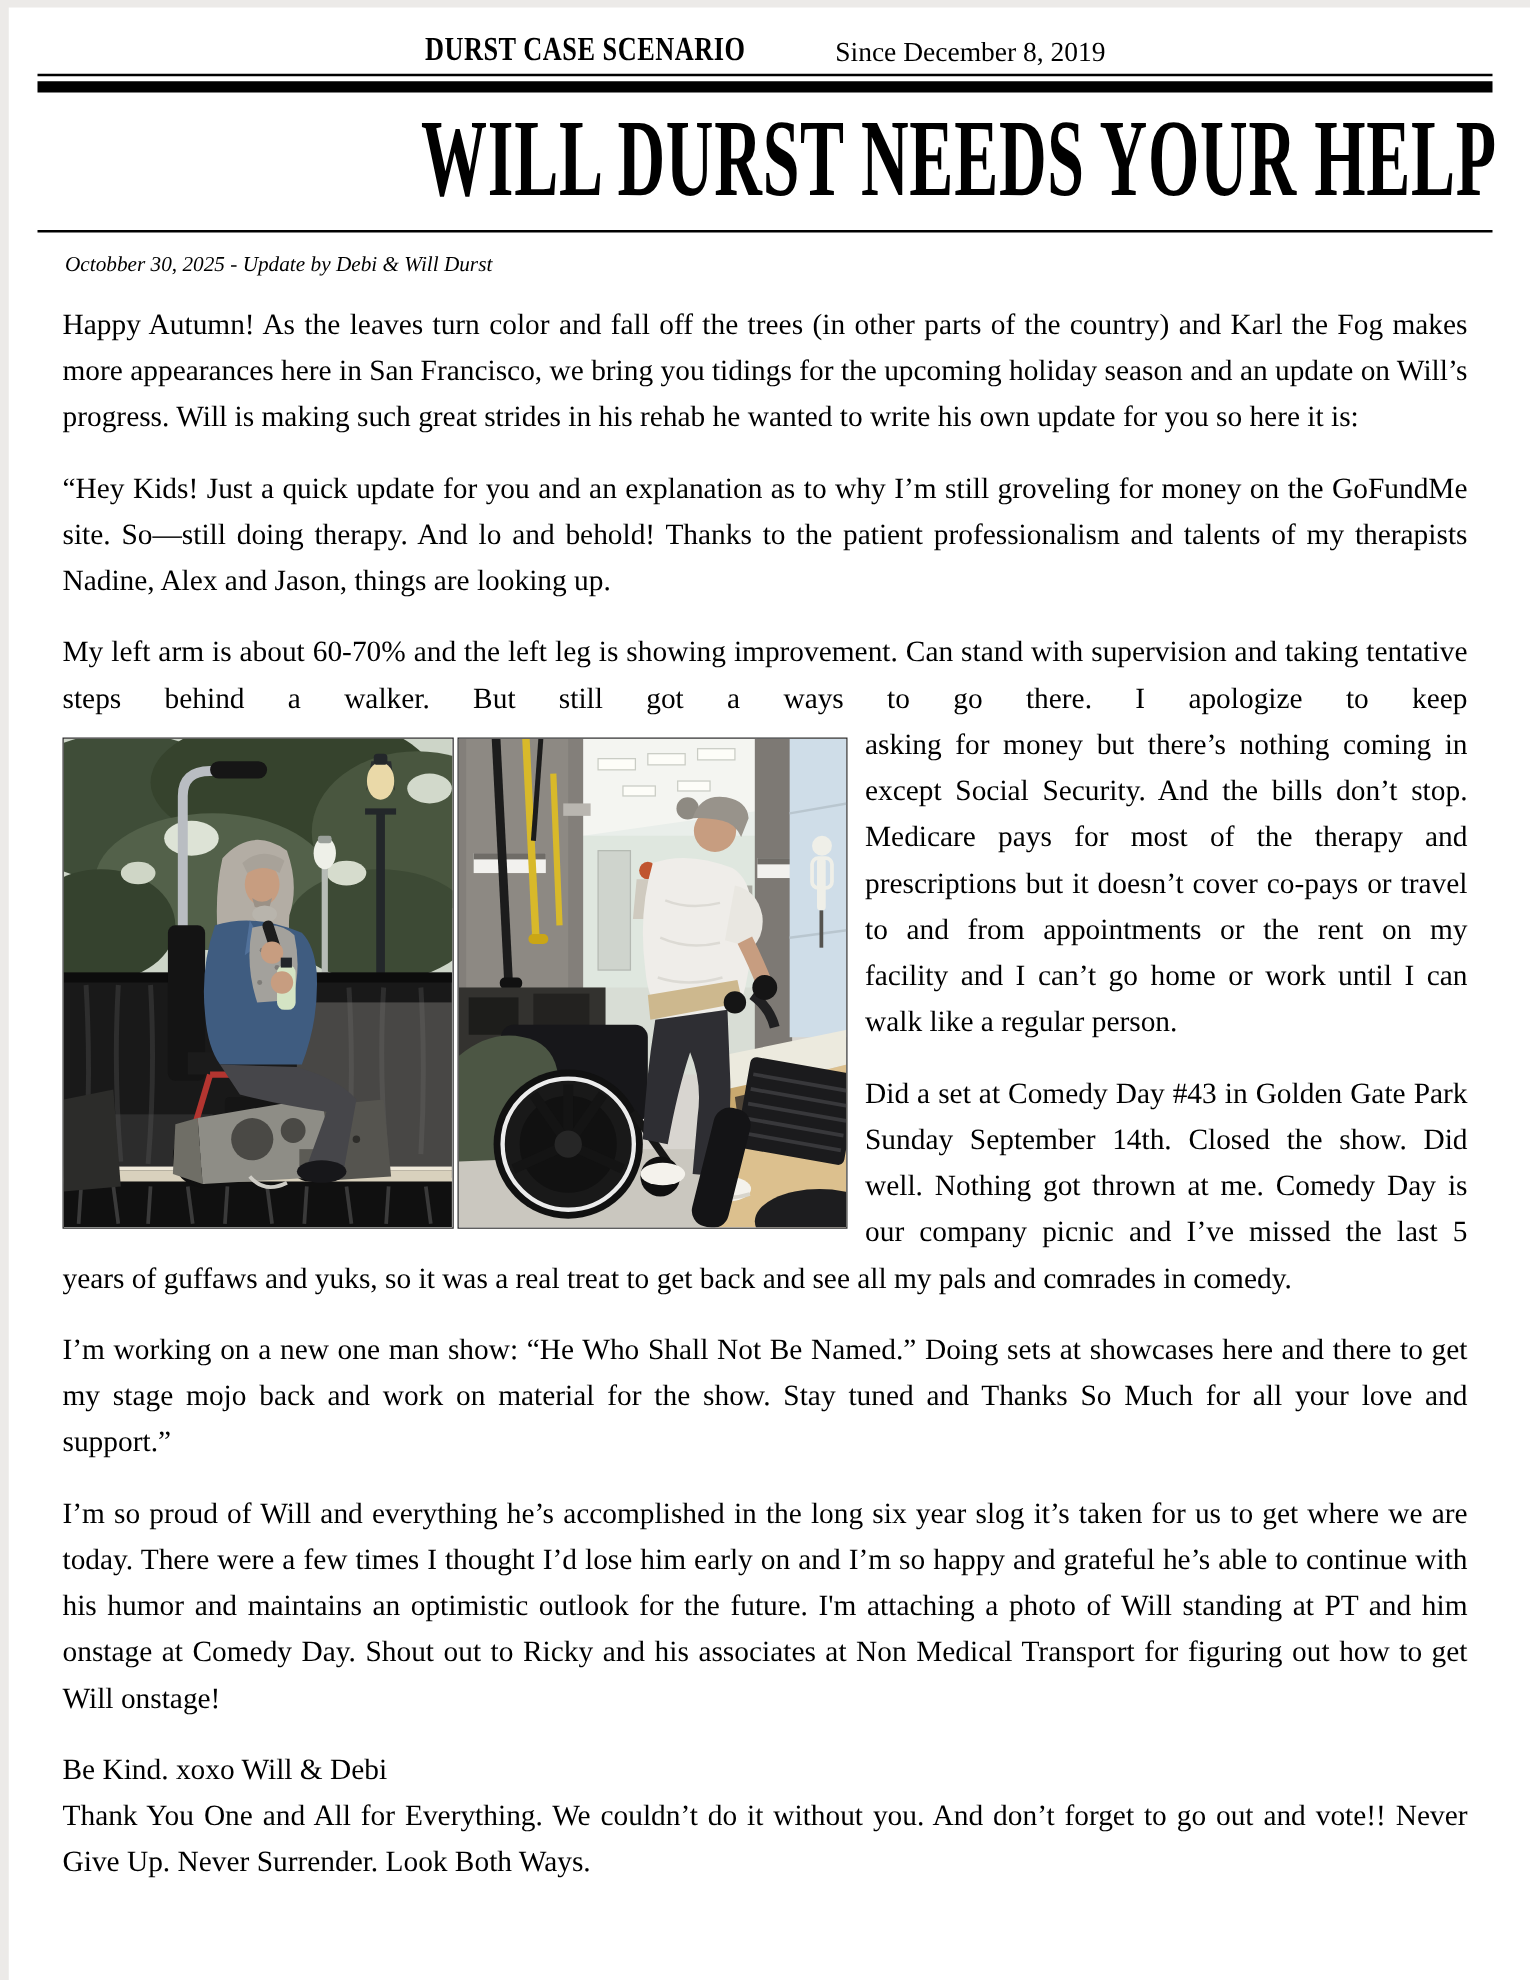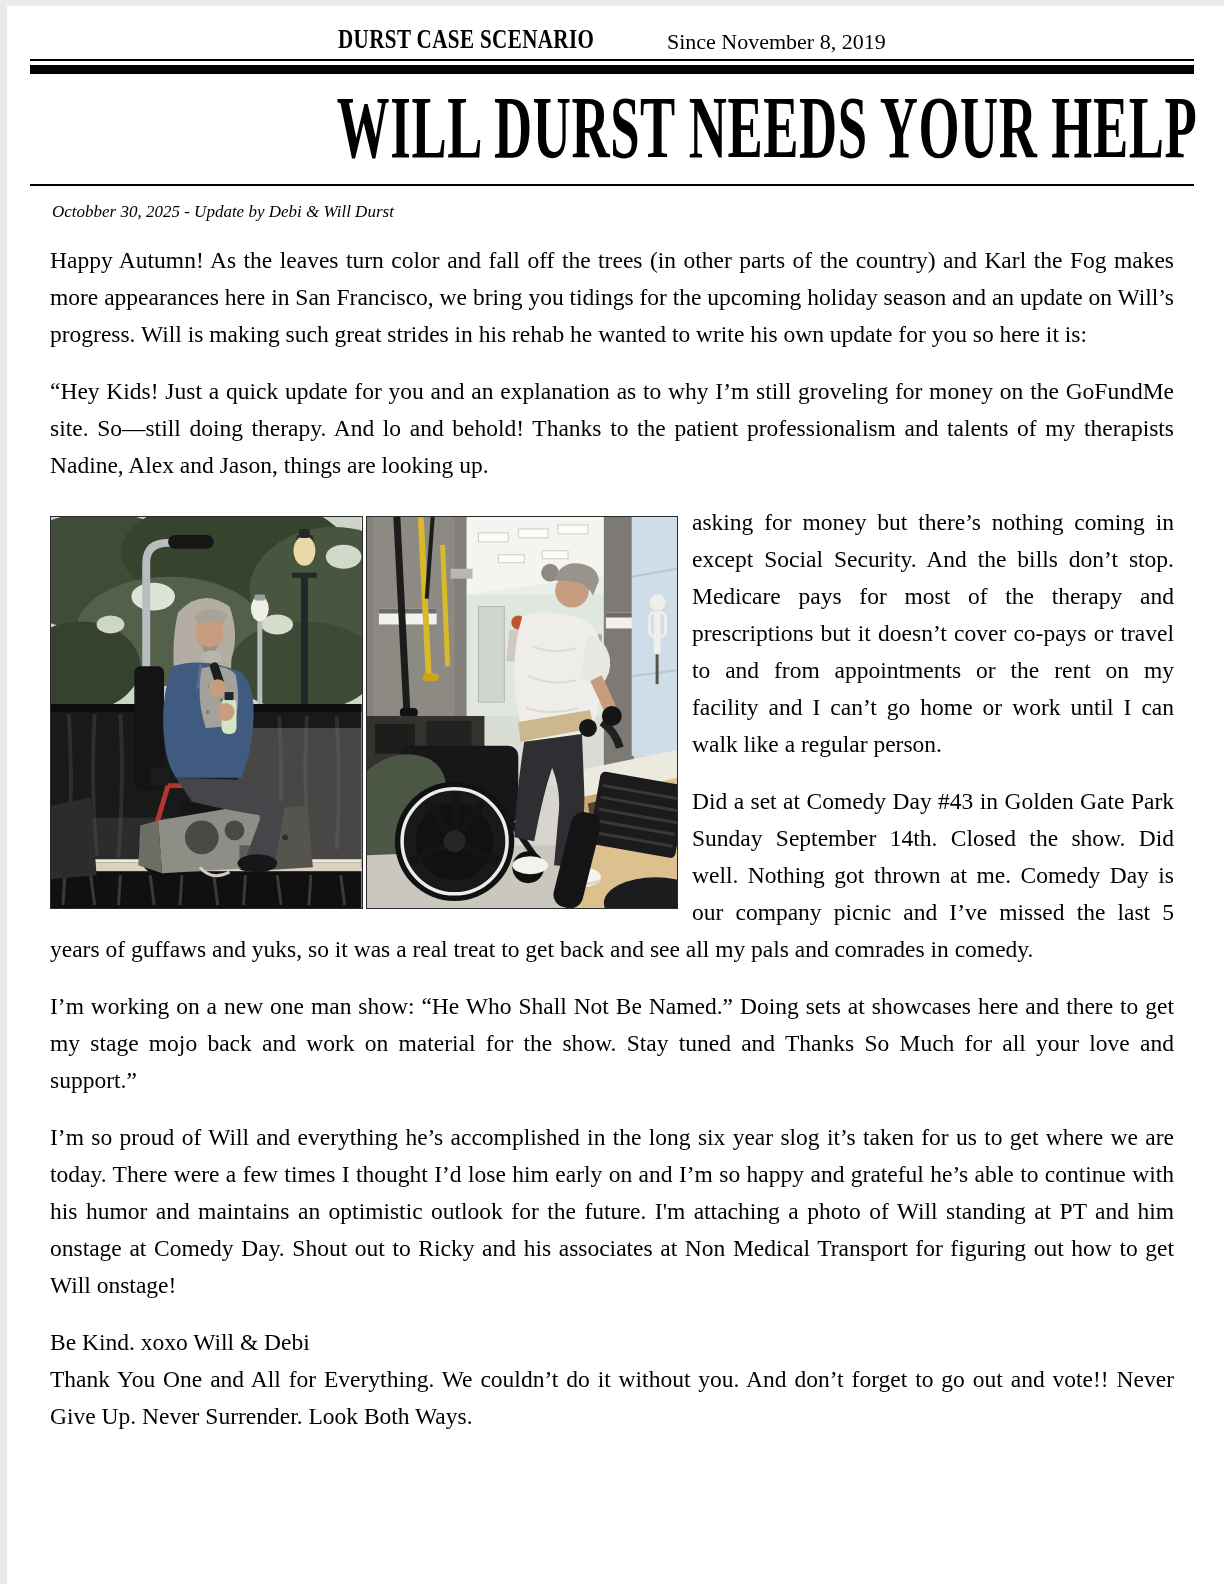--- a/index.html
+++ b/index.html
@@ -43,38 +43,39 @@
 </head>
 <body>
 
 <div class="edge-top"></div>
 <div class="edge-left"></div>
 
 <div class="page">
 
   <div class="masthead">
     <div class="masthead-title">DURST CASE SCENARIO</div>
-    <div class="masthead-since">Since November 8, 2019</div>
+    <div class="masthead-since">Since December 8, 2019</div>
   </div>
   <div class="rule-thin"></div>
   <div class="bar-thick"></div>
 
   <div class="headline">
     <span class="headline-text">WILL DURST NEEDS YOUR HELP</span>
   </div>
   <div class="rule-under"></div>
 
   <div class="dateline">Octobber 30, 2025 - Update by Debi &amp; Will Durst</div>
 
   <div class="article">
 
     <p>Happy Autumn! As the leaves turn color and fall off the trees (in other parts of the country) and Karl the Fog makes more appearances here in San Francisco, we bring you tidings for the upcoming holiday season and an update on Will’s progress. Will is making such great strides in his rehab he wanted to write his own update for you so here it is:</p>
 
     <p>“Hey Kids! Just a quick update for you and an explanation as to why I’m still groveling for money on the GoFundMe site. So—still doing therapy. And lo and behold! Thanks to the patient professionalism and talents of my therapists Nadine, Alex and Jason, things are looking up.</p>
 
+    <p class="p-lead">My left arm is about 60-70% and the left leg is showing improvement. Can stand with supervision and taking tentative steps behind a walker. But still got a ways to go there. I apologize to keep</p>
 
     <div class="photos">
       <figure class="photo" style="margin:0" aria-label="Will onstage at Comedy Day seated in a wheelchair in front of a black stage curtain, trees and lampposts behind, wedge monitor speakers at his feet">
         <svg viewBox="0 0 313 393" preserveAspectRatio="none">
           <rect width="313" height="393" fill="#cdd5c8"></rect>
           <ellipse cx="48" cy="55" rx="95" ry="60" fill="#3f4d38"></ellipse>
           <ellipse cx="185" cy="35" rx="115" ry="55" fill="#36432d"></ellipse>
           <ellipse cx="285" cy="75" rx="85" ry="65" fill="#49563f"></ellipse>
           <ellipse cx="120" cy="115" rx="95" ry="55" fill="#53614a"></ellipse>
           <ellipse cx="255" cy="150" rx="75" ry="45" fill="#3d4a35"></ellipse>

